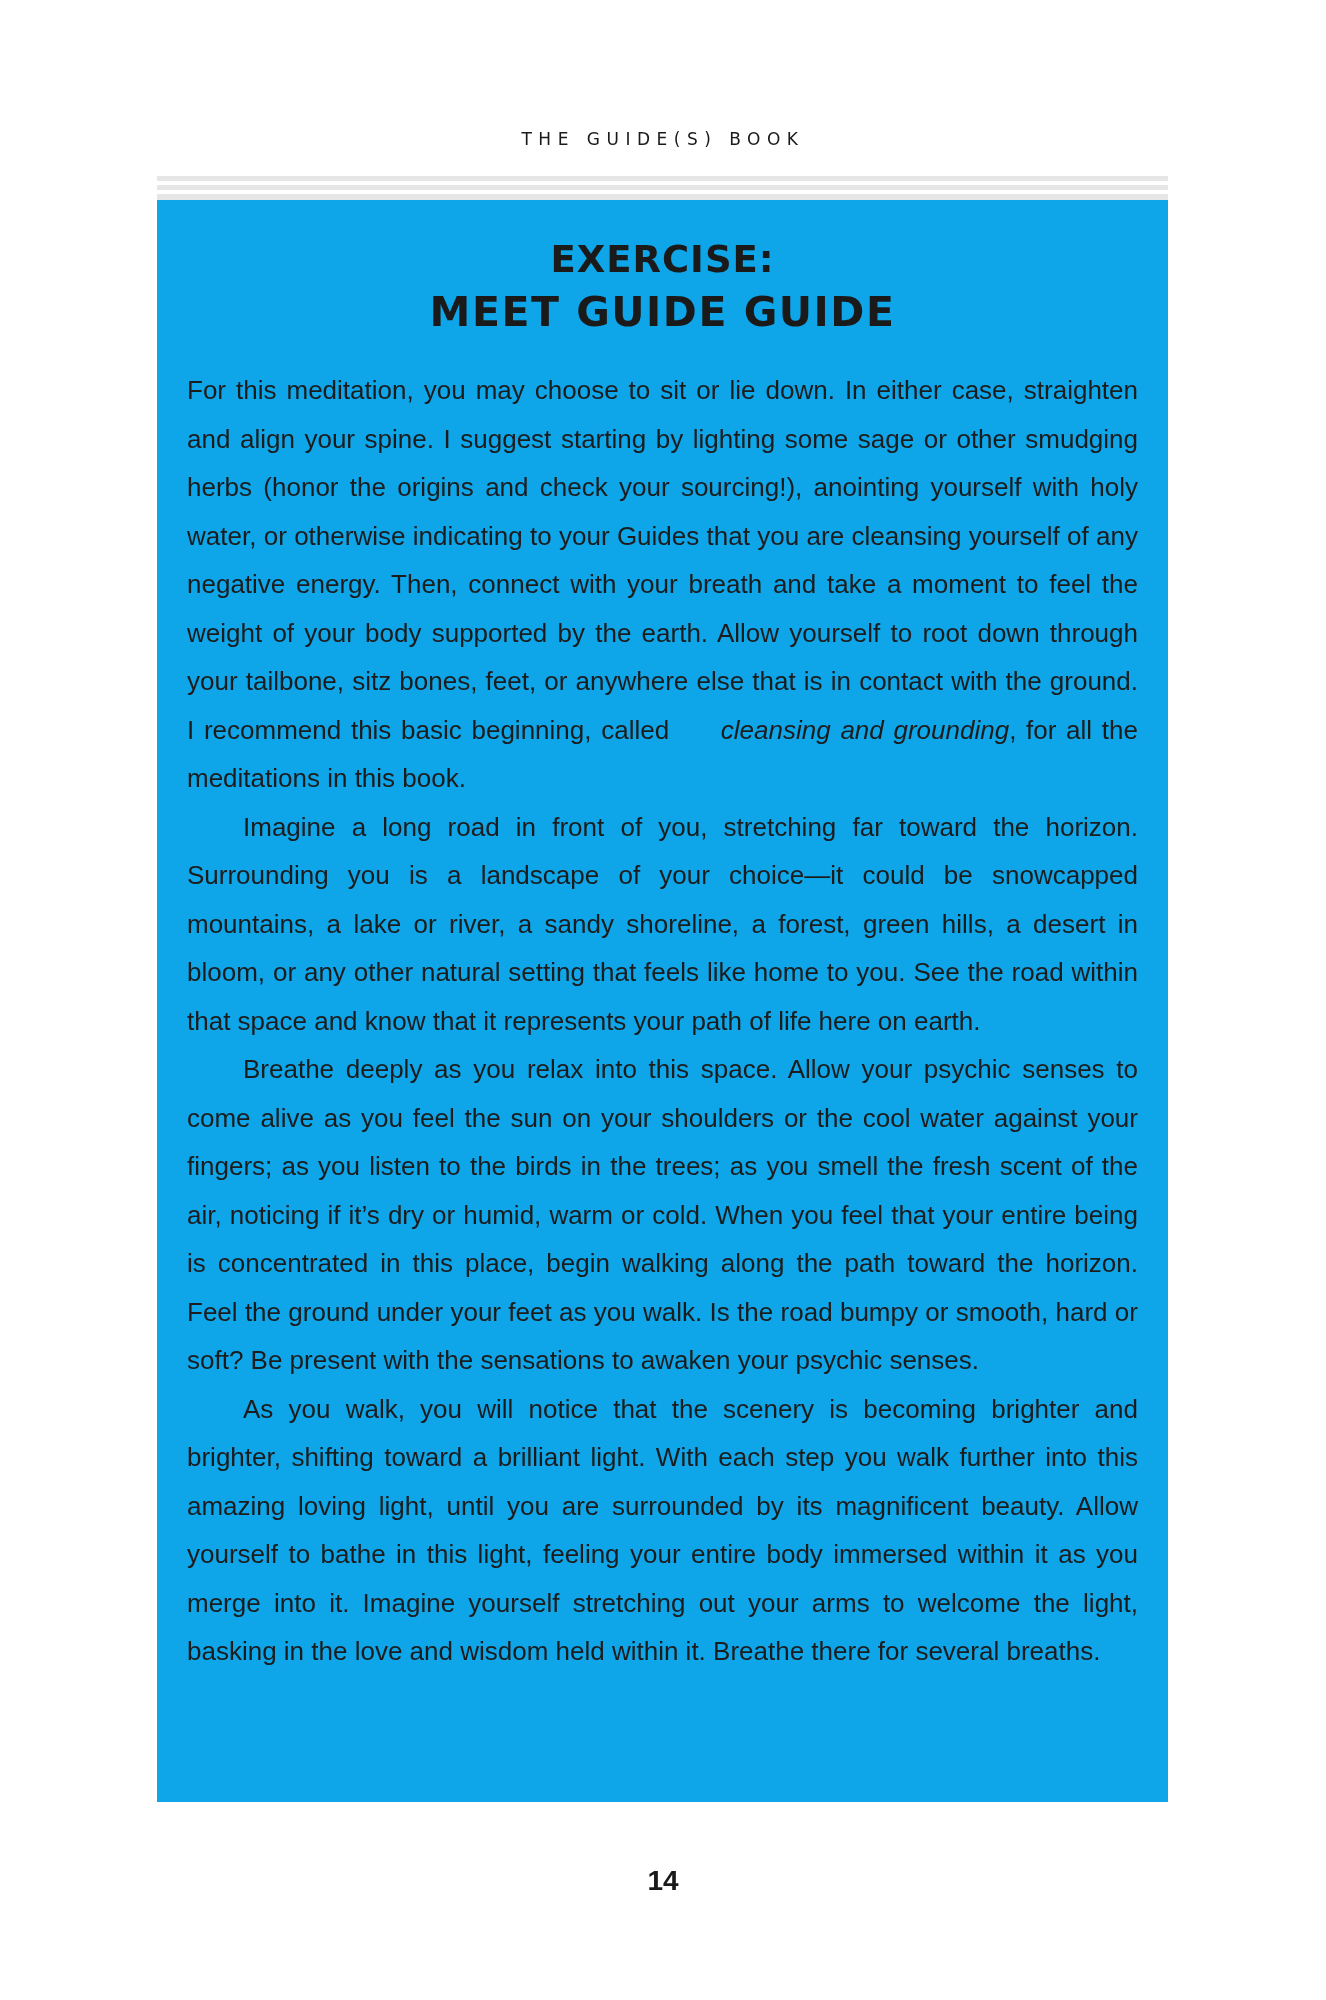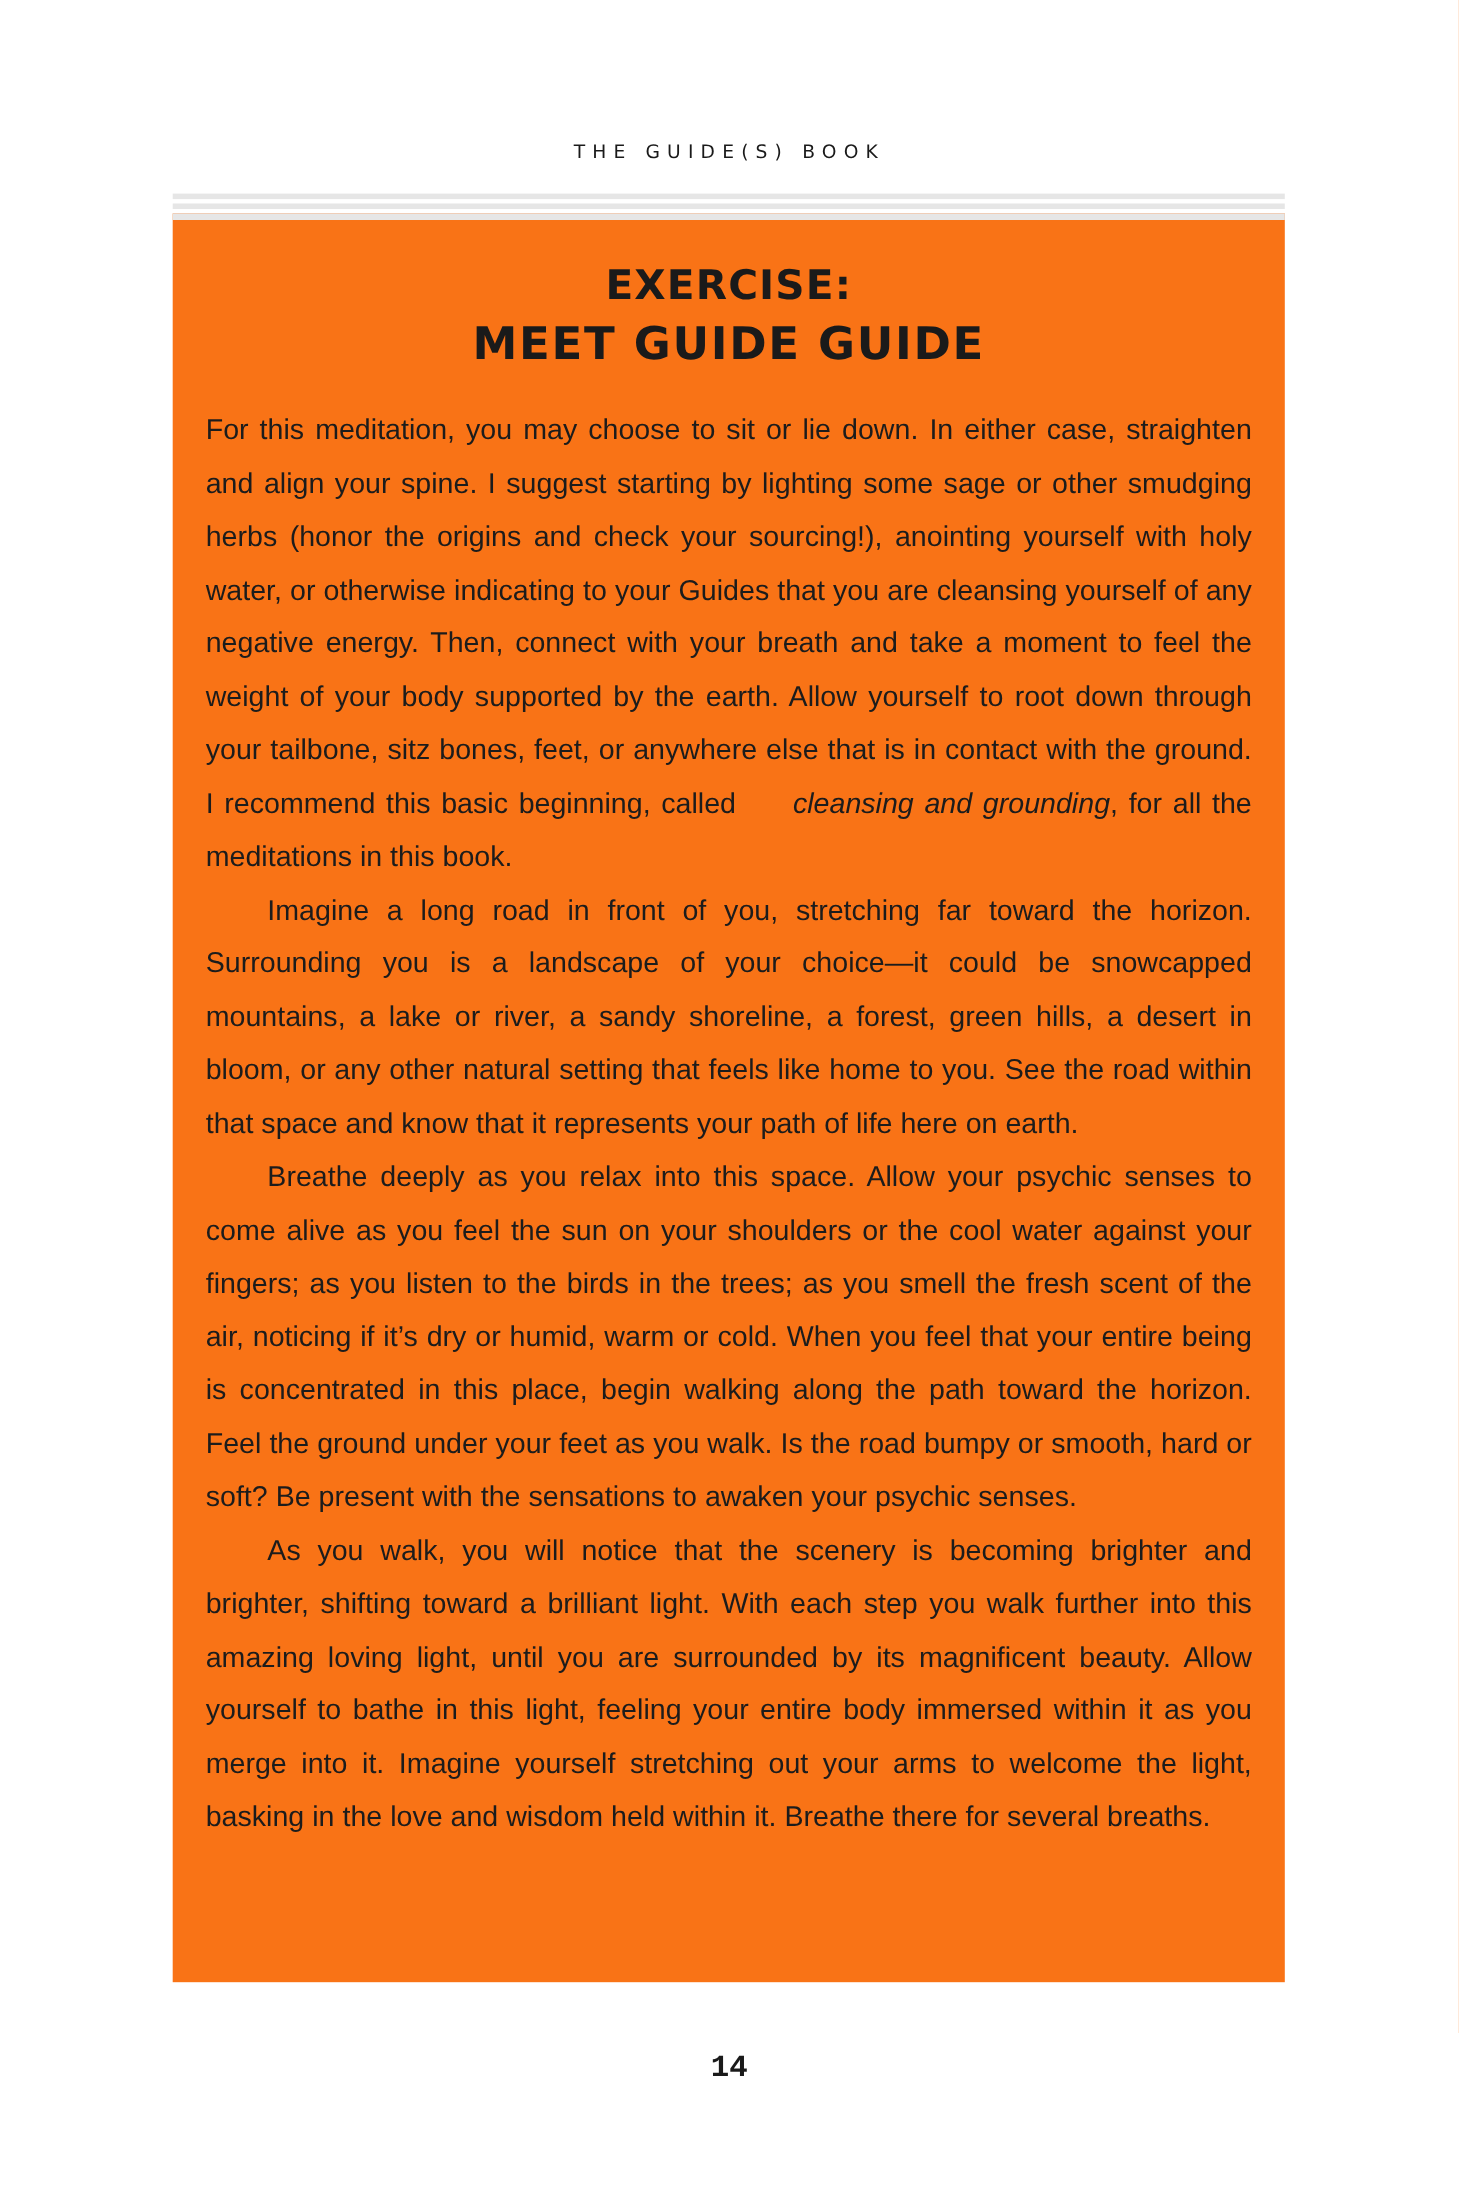--- a/index.html
+++ b/index.html
@@ -38,21 +38,21 @@
       height: 5px;
       background: #e6e6e6;
       margin-bottom: 4px;
     }
     .box {
       position: absolute;
       left: 157px;
       top: 194px;
       width: 1011px;
       height: 1608px;
-      background: #f97316;
+      background: #0ea5e9;
       border-top: 6px solid #e6e6e6;
       box-sizing: border-box;
     }
     .title {
       text-align: center;
       font-family: "DejaVu Sans", sans-serif;
       font-weight: bold;
       color: #1a1a1a;
       margin: 0;
     }
@@ -96,21 +96,21 @@
     .body-text em {
       font-style: italic;
       margin-left: 42px;
     }
     .page-number {
       position: absolute;
       top: 1863px;
       left: 0;
       width: 1326px;
       text-align: center;
-      font-family: Liberation Mono, monospace;
+      font-family: Liberation Sans, sans-serif;
       font-weight: bold;
       font-size: 28px;
       color: #1a1a1a;
       line-height: 36px;
     }
   </style>
 </head>
 <body>
 
 <div class="running-head">THE GUIDE(S) BOOK</div>

